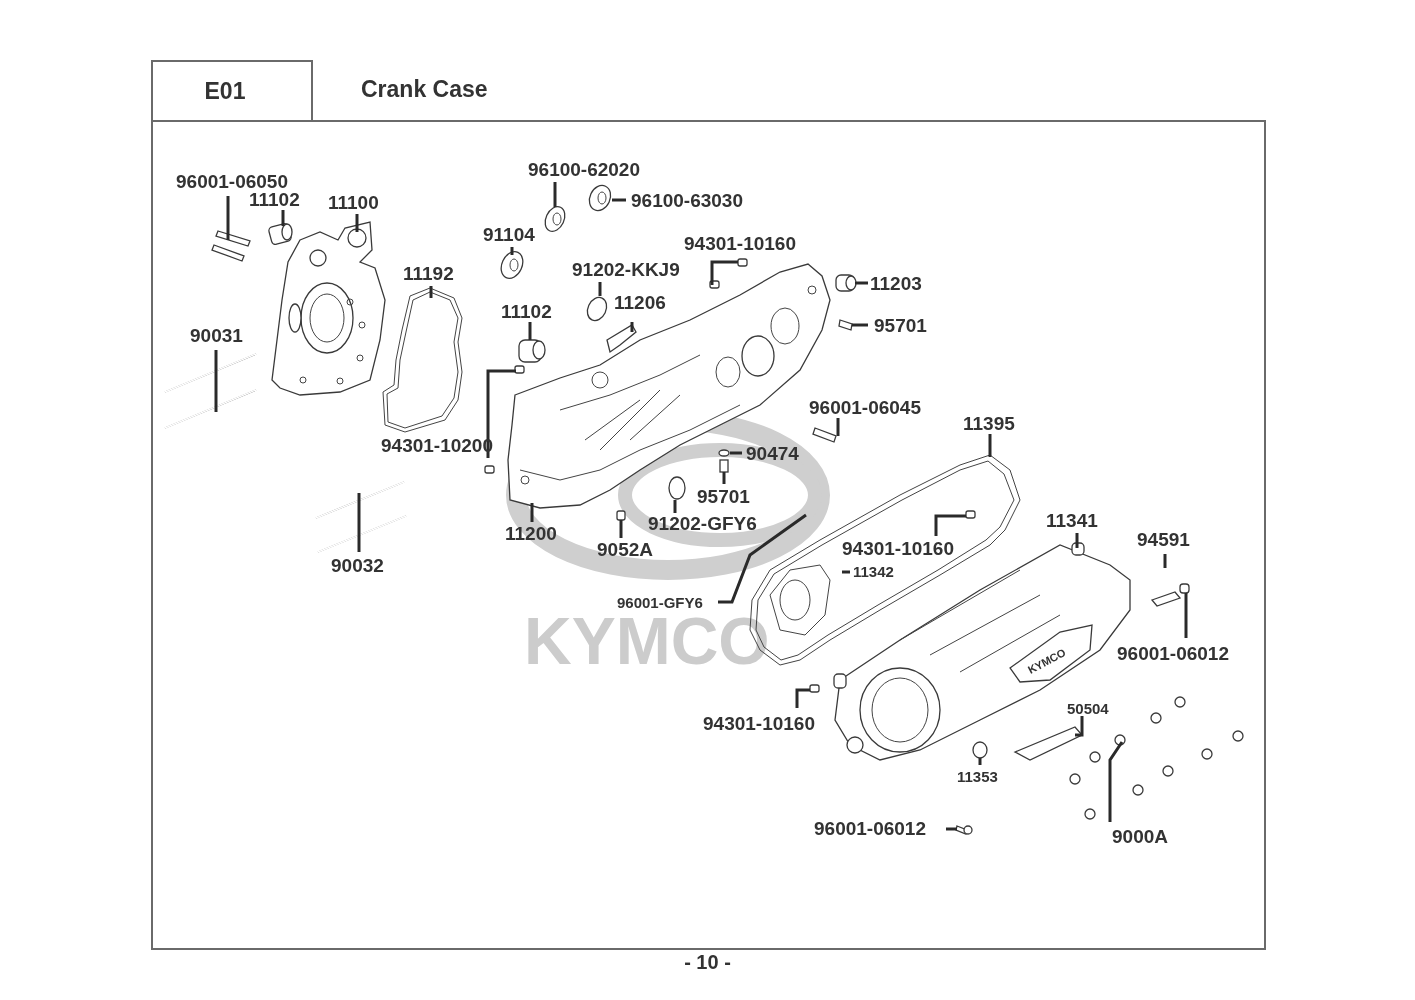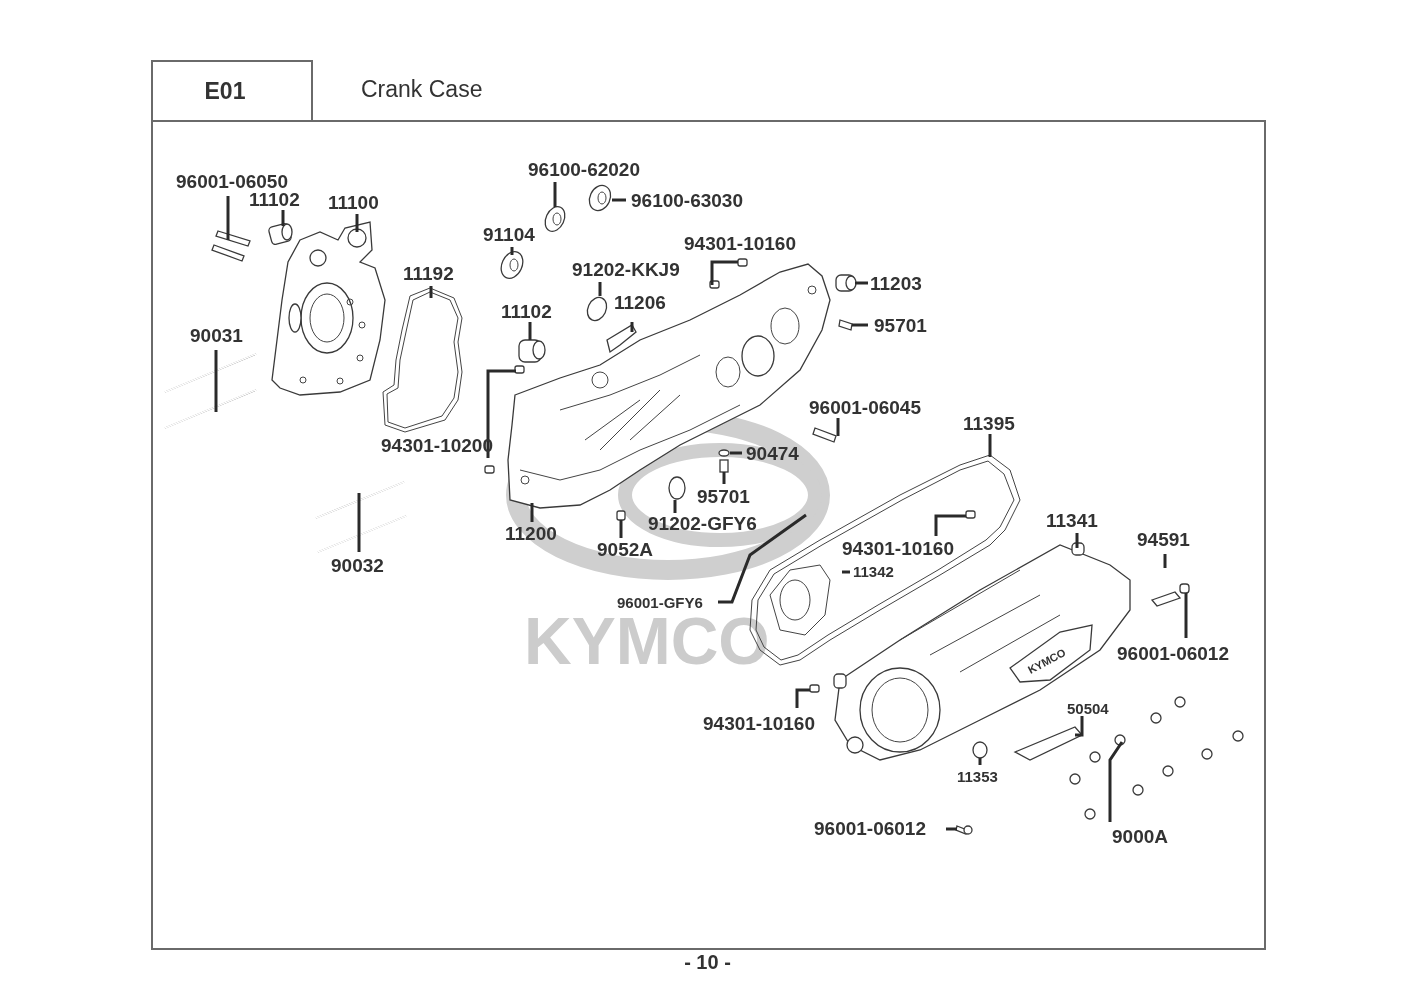--- a/index.html
+++ b/index.html
@@ -3,21 +3,21 @@
 <meta charset="utf-8">
 <style>
   html, body { margin: 0; padding: 0; background: #ffffff; }
   body { width: 1415px; height: 1000px; position: relative; overflow: hidden;
          font-family: "Liberation Sans", sans-serif; color: #333333; }
   .tab-box { position: absolute; left: 151px; top: 60px; width: 158px; height: 60px;
              border: 2px solid #6a6a6a; border-bottom: none; box-sizing: content-box; }
   .tab-code { position: absolute; left: 151px; top: 60px; width: 148px; height: 62px;
               display: flex; align-items: center; justify-content: center;
               font-weight: bold; font-size: 23px; color: #333; }
-  .title { position: absolute; left: 361px; top: 76px; font-weight: normal; font-size: 23px; color: #333; }
+  .title { position: absolute; left: 361px; top: 76px; font-weight: bold; font-size: 23px; color: #333; }
   .frame { position: absolute; left: 151px; top: 120px; width: 1111px; height: 826px;
            border: 2px solid #6a6a6a; }
   .page-no { position: absolute; left: 0; width: 1415px; top: 951px; text-align: center;
              font-weight: bold; font-size: 20px; color: #333; }
   svg#diagram { position: absolute; left: 0; top: 0; }
   .lbl { font-family: "Liberation Sans", sans-serif; font-weight: bold; fill: #333; }
   .lbl-lg { font-size: 19px; }
   .lbl-sm { font-size: 15px; }
   .lead { stroke: #2a2a2a; stroke-width: 3; fill: none; }
   .part { stroke: #3a3a3a; stroke-width: 1.3; fill: #ffffff; }

